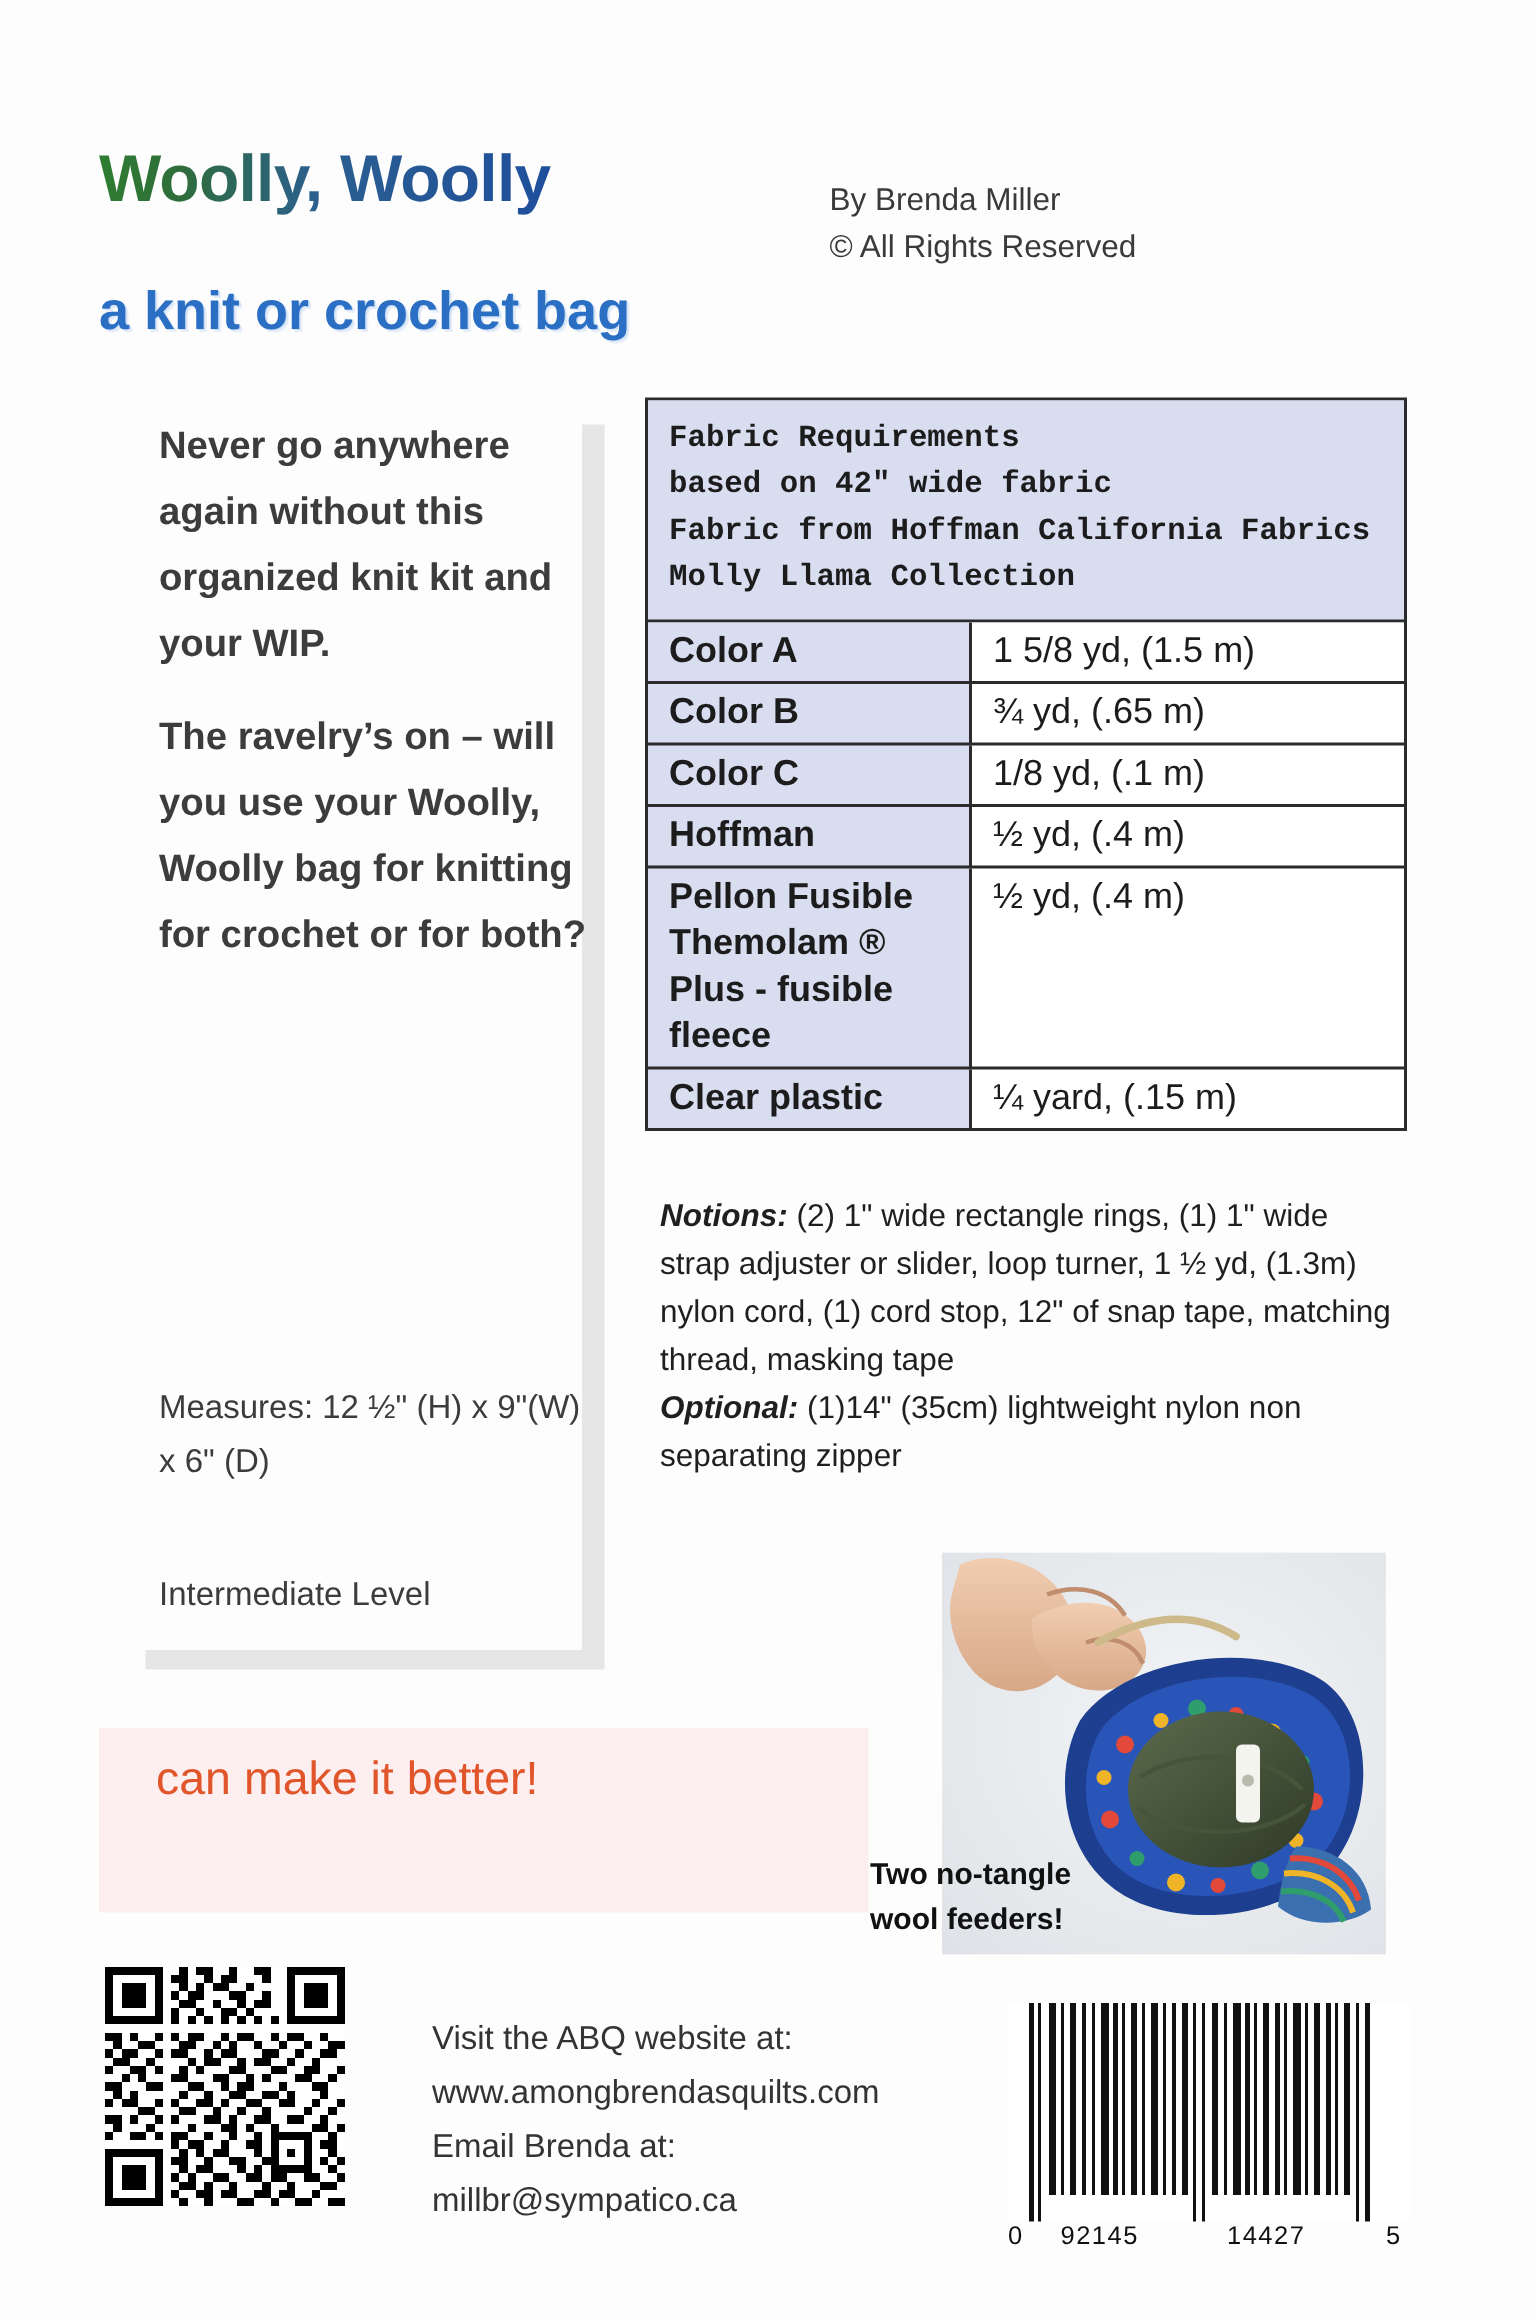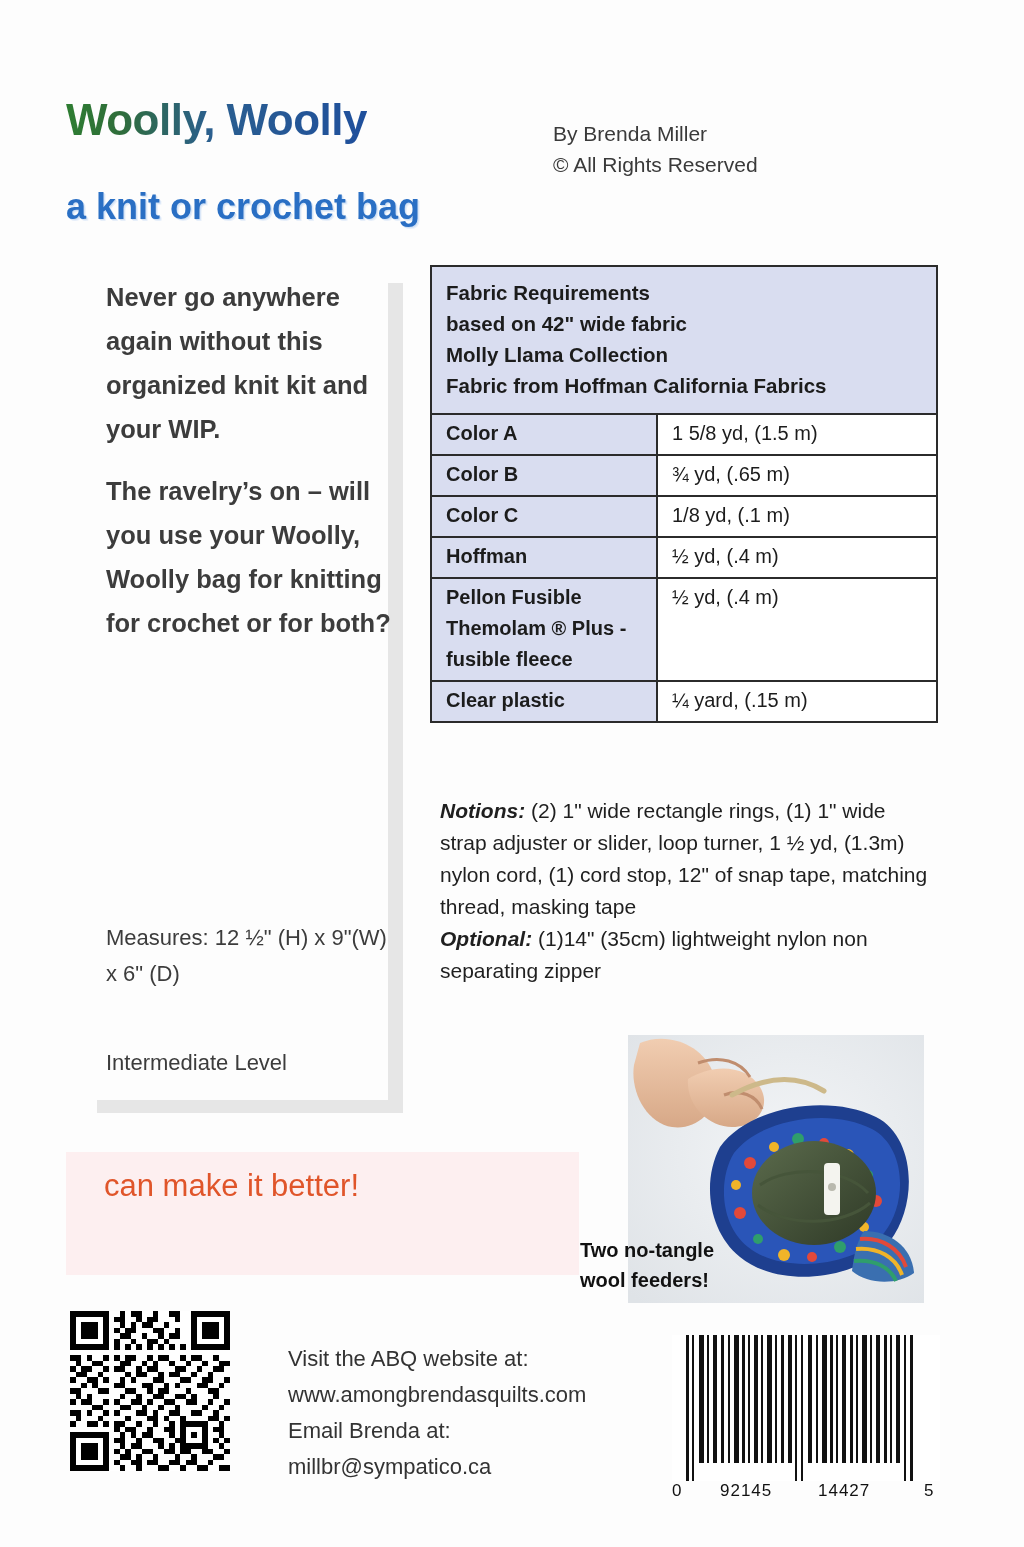--- a/index.html
+++ b/index.html
@@ -114,33 +114,34 @@
     background: #fff;
   }
   .req-head {
     background: #d9ddf0;
     padding: 10px 12px 12px 14px;
     font-size: 20.5px;
     font-weight: bold;
     line-height: 31px;
     color: #1c1c1c;
     border-bottom: 2px solid #2b2b2b;
+    font-family: Liberation Mono, monospace;
   }
   .req-head div { white-space: nowrap; }
   table.req {
     border-collapse: collapse;
     width: 100%;
     table-layout: fixed;
   }
   table.req td {
     border-top: 2px solid #2b2b2b;
     border-right: 2px solid #2b2b2b;
-    padding: 3px 20px 5px 14px;
+    padding: 3px 10px 5px 14px;
     vertical-align: top;
-    font-size: 20px;
+    font-size: 24px;
     line-height: 31px;
   }
   table.req tr:first-child td { border-top: none; }
   table.req td:last-child { border-right: none; }
   table.req td.label {
     width: 190px;
     background: #d9ddf0;
     font-weight: bold;
     color: #1c1c1c;
   }
@@ -262,22 +263,22 @@
     <p>Never go anywhere again without this organized knit kit and your WIP.</p>
     <p>The ravelry’s on – will you use your Woolly, Woolly bag for knitting for crochet or for both?</p>
   </div>
   <div class="measures">Measures: 12 ½" (H) x 9"(W) x 6" (D)</div>
   <div class="level">Intermediate Level</div>
 
   <div class="table-wrap">
     <div class="req-head">
       <div>Fabric Requirements</div>
       <div>based on 42" wide fabric</div>
+      <div>Fabric from Hoffman California Fabrics</div>
       <div>Molly Llama Collection</div>
-      <div>Fabric from Hoffman California Fabrics</div>
     </div>
     <table class="req">
       <tbody>
         <tr>
           <td class="label">Color A</td>
           <td class="value">1 5/8 yd, (1.5 m)</td>
         </tr>
         <tr>
           <td class="label">Color B</td>
           <td class="value">¾ yd, (.65 m)</td>
@@ -638,19 +639,19 @@
         <rect x="204" y="0" width="4" height="128"></rect>
         <rect x="212" y="0" width="3" height="128"></rect>
         <rect x="218" y="0" width="2" height="128"></rect>
         <rect x="224" y="0" width="4" height="128"></rect>
         <rect x="232" y="0" width="2" height="146"></rect>
         <rect x="238" y="0" width="3" height="146"></rect>
       </g>
     </svg>
     <div class="digits">
       <span style="left:0px;">0</span>
-      <span style="left:48px;">92145</span>
+      <span style="left:35px;">92145</span>
       <span style="left:146px;">14427</span>
       <span style="left:252px;">5</span>
     </div>
   </div>
 
 </div>
 
 </body></html>

